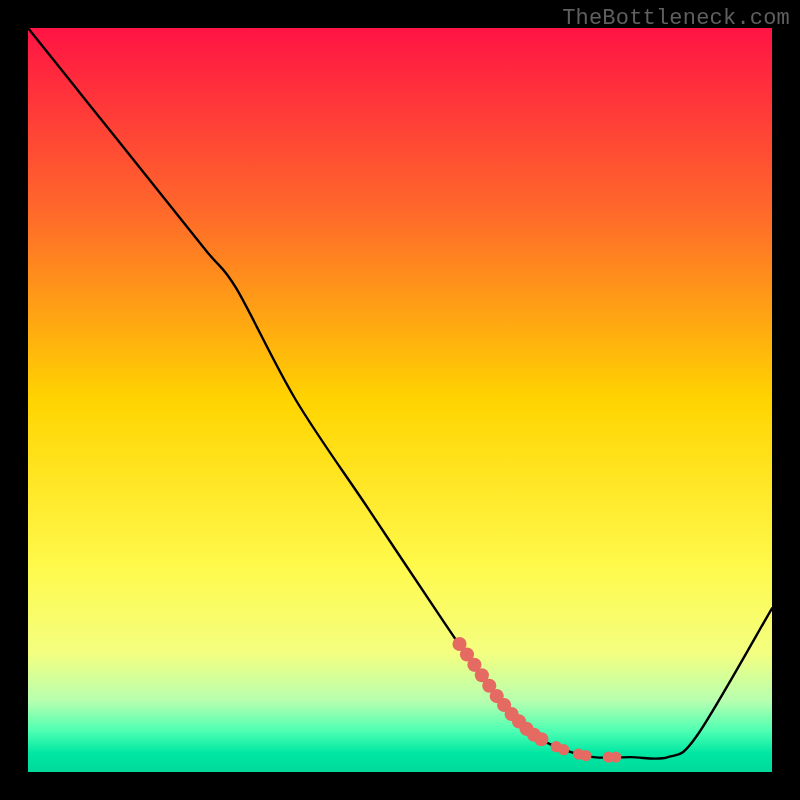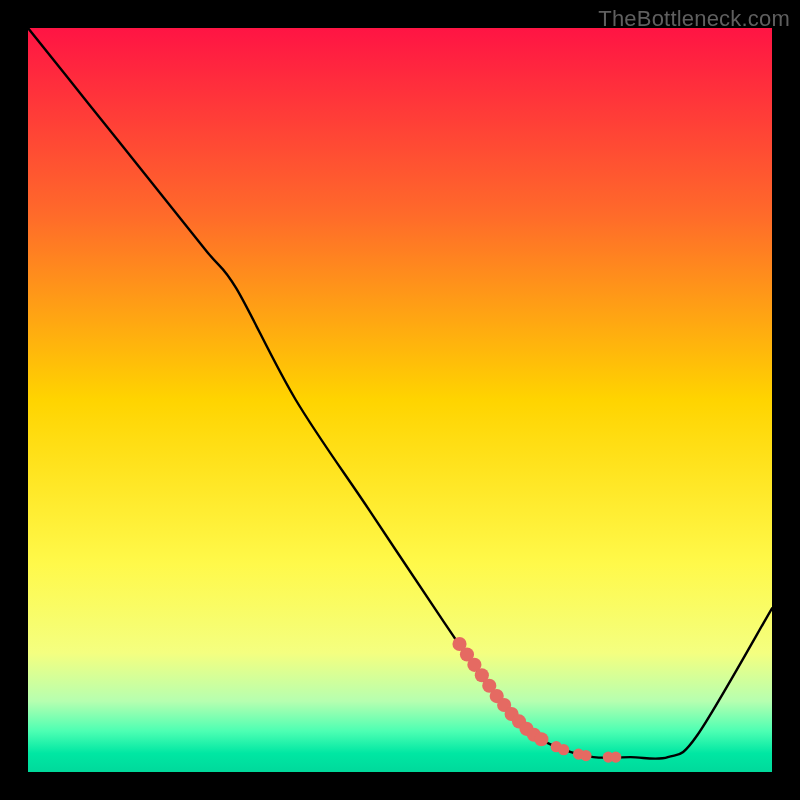--- a/index.html
+++ b/index.html
@@ -9,20 +9,21 @@
     height: 800px;
     background: #000;
     overflow: hidden;
     font-family: Arial, Helvetica, sans-serif;
   }
   .stage {
     position: relative;
     width: 800px;
     height: 800px;
     background: #000;
+    font-family: Liberation Mono, monospace;
   }
   .watermark {
     position: absolute;
     top: 6px;
     right: 10px;
     color: #5f5f5f;
     font-size: 22px;
     font-weight: 400;
     letter-spacing: 0.2px;
     z-index: 5;

